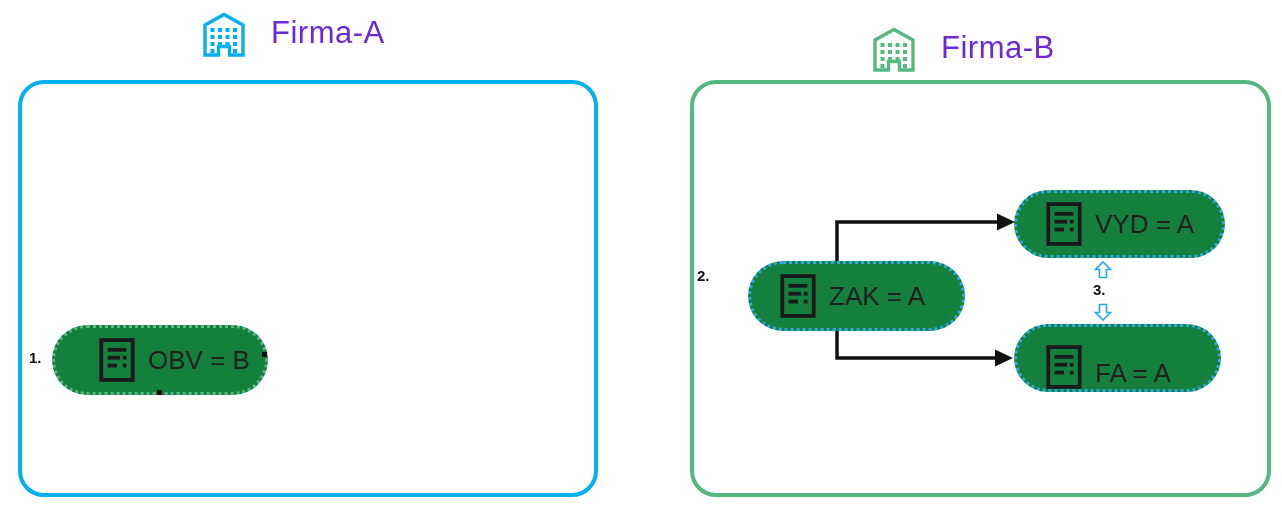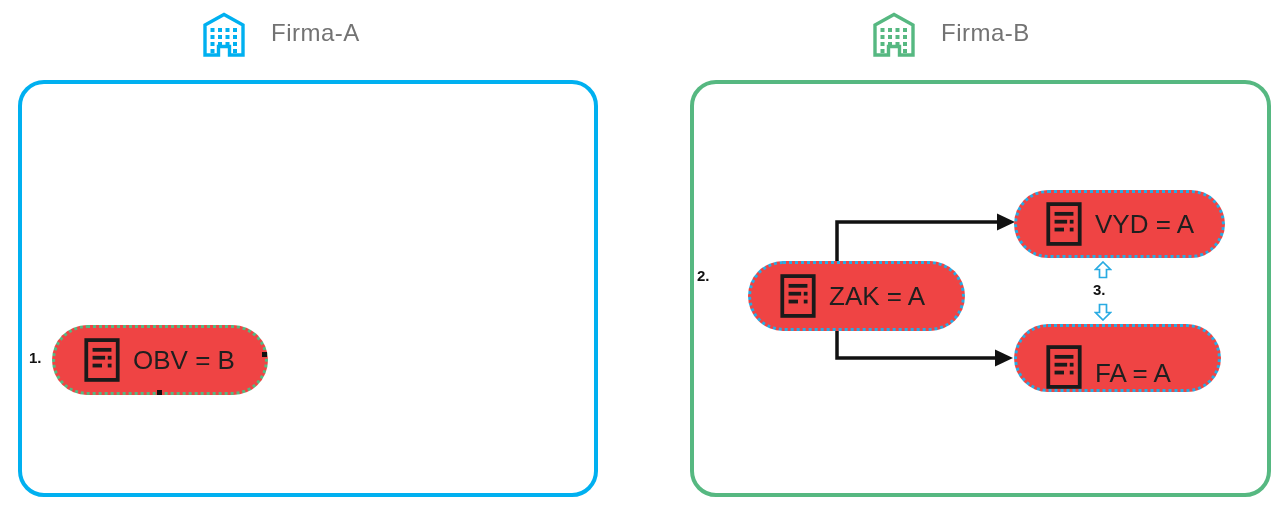--- a/index.html
+++ b/index.html
@@ -16,26 +16,26 @@
 
   
   .company-header {
     position: absolute;
     display: flex;
     align-items: center;
     gap: 22px;
     height: 52px;
   }
   .company-header .label {
-    font-size: 24px;
-    color: #737373;
+    font-size: 31px;
+    color: #6d28d9;
     letter-spacing: 0.5px;
   }
   #header-a { left: 199px; top: 7px; }
-  #header-b { left: 869px; top: 7px; }
+  #header-b { left: 869px; top: 22px; }
 
   
   .company-box {
     position: absolute;
     top: 80px;
     height: 417px;
     border-radius: 26px;
     background: transparent;
     z-index: 0;
   }
@@ -50,31 +50,31 @@
     z-index: 1;
     pointer-events: none;
   }
 
   
   .doc-pill {
     position: absolute;
     display: flex;
     align-items: center;
     border-radius: 999px;
-    background: #ef4444;
+    background: #15803d;
     z-index: 2;
   }
   .doc-pill .pill-label {
     font-size: 26px;
     color: #1f1f1f;
     margin-left: 13px;
     white-space: nowrap;
   }
   .doc-pill .doc-icon-wrap { margin-left: 29px; display: flex; }
-  .pill-green { border: 3px dotted #56b881; }
+  .pill-green { border: 3px dotted #56b881; justify-content: center; }
   .pill-cyan  { border: 3px dotted #29abe2; }
 
   #pill-obv { left: 52px;  top: 325px; width: 216px; height: 70px; }
   #pill-zak { left: 748px; top: 261px; width: 217px; height: 70px; }
   #pill-vyd { left: 1014px; top: 190px; width: 211px; height: 68px; }
   #pill-fa  { left: 1014px; top: 324px; width: 207px; height: 68px; align-items: flex-end; }
 
   
   .step-label {
     position: absolute;

